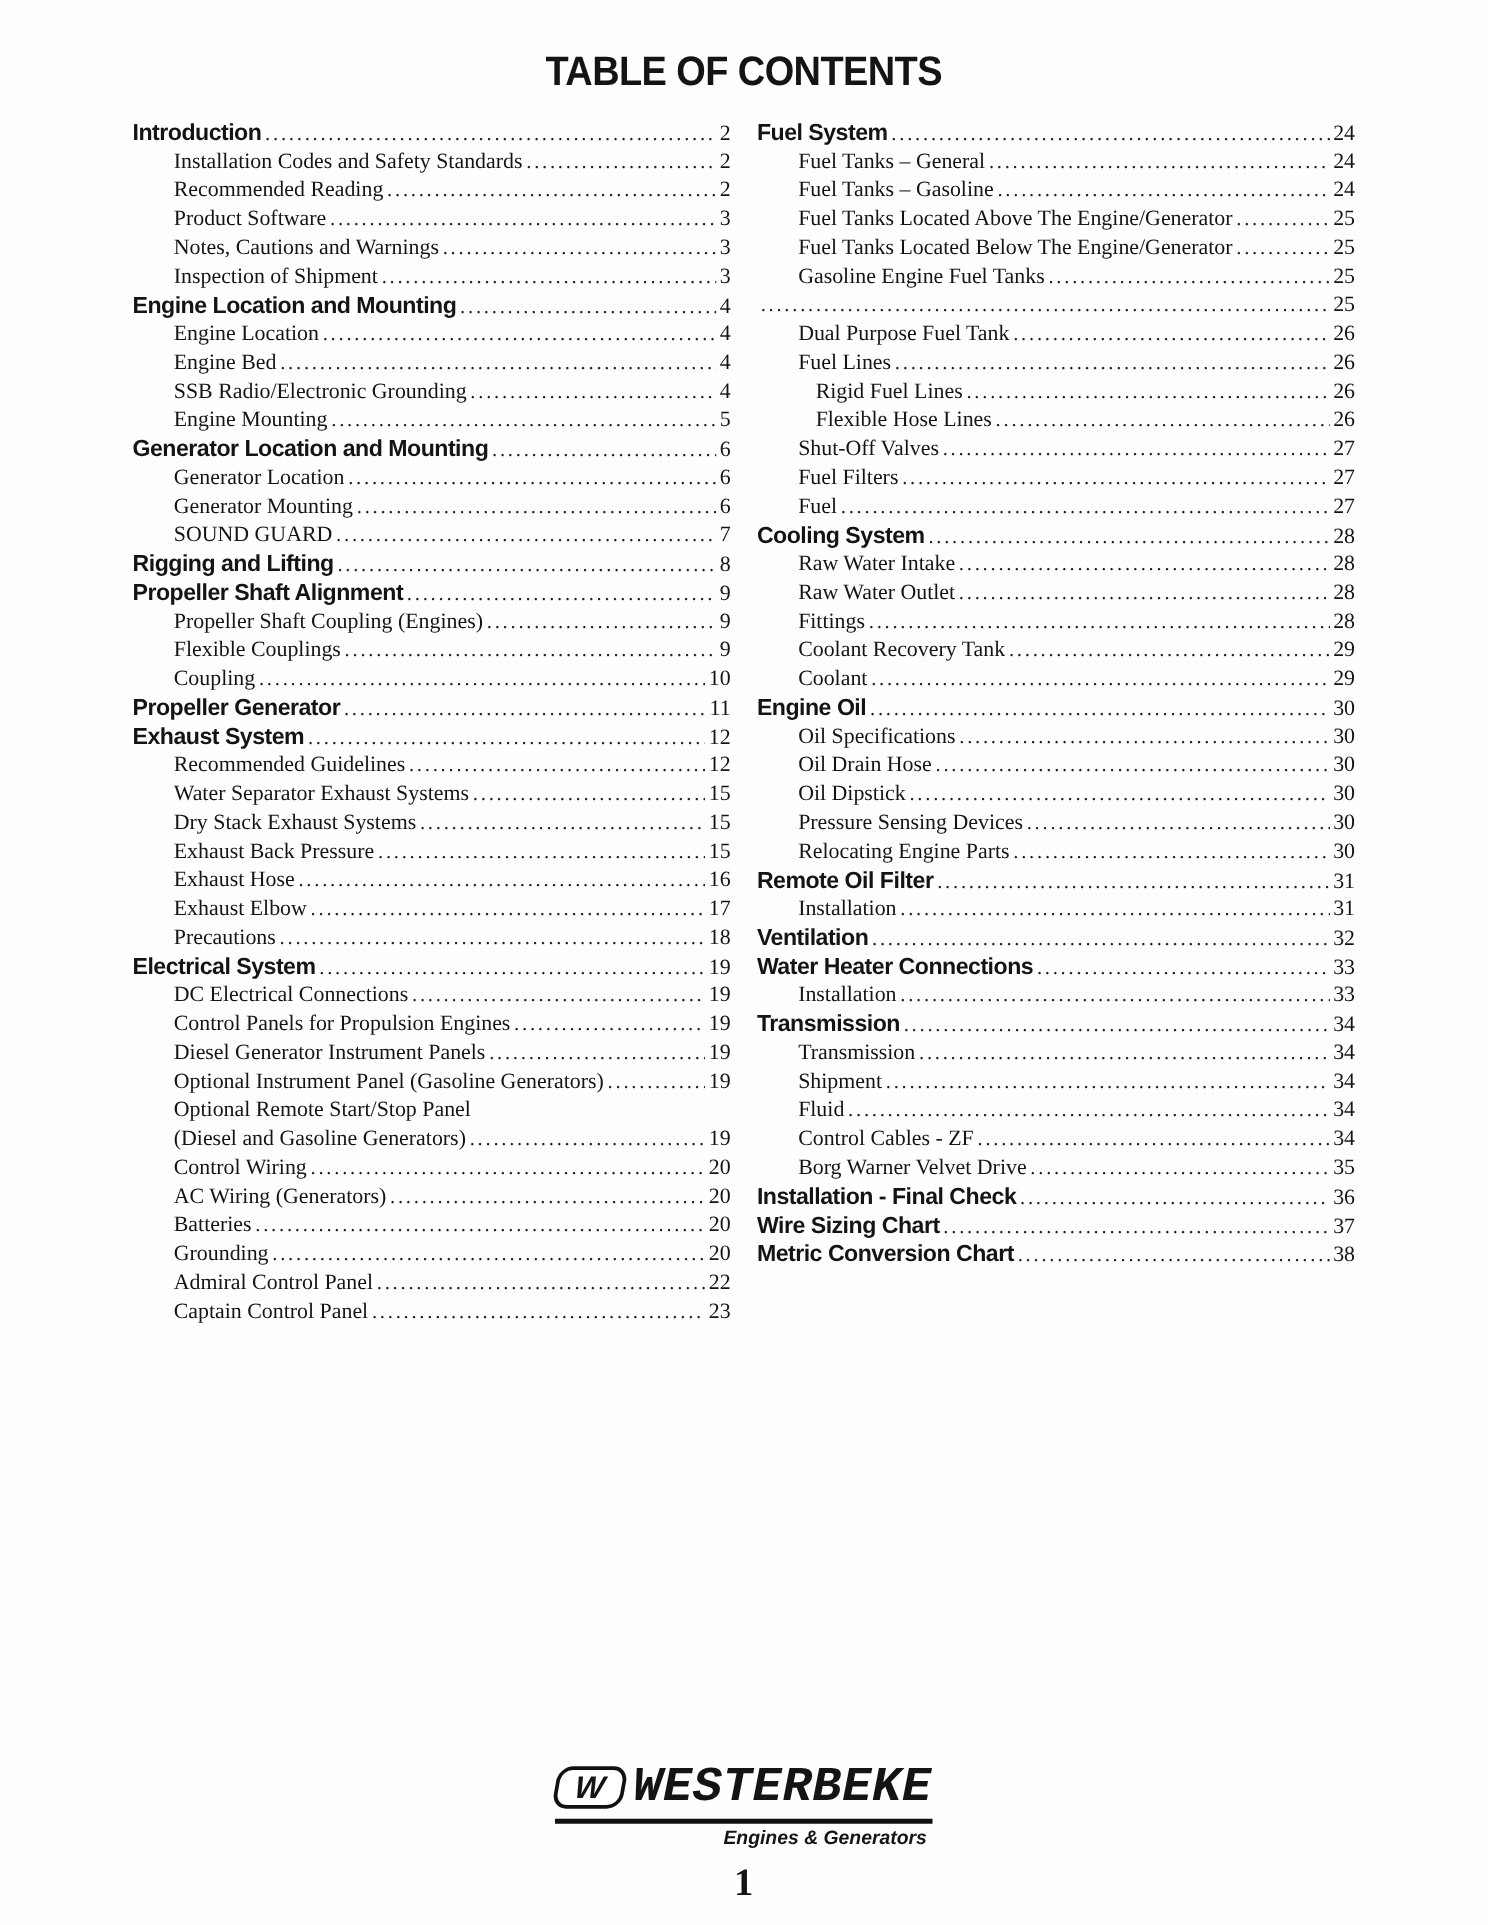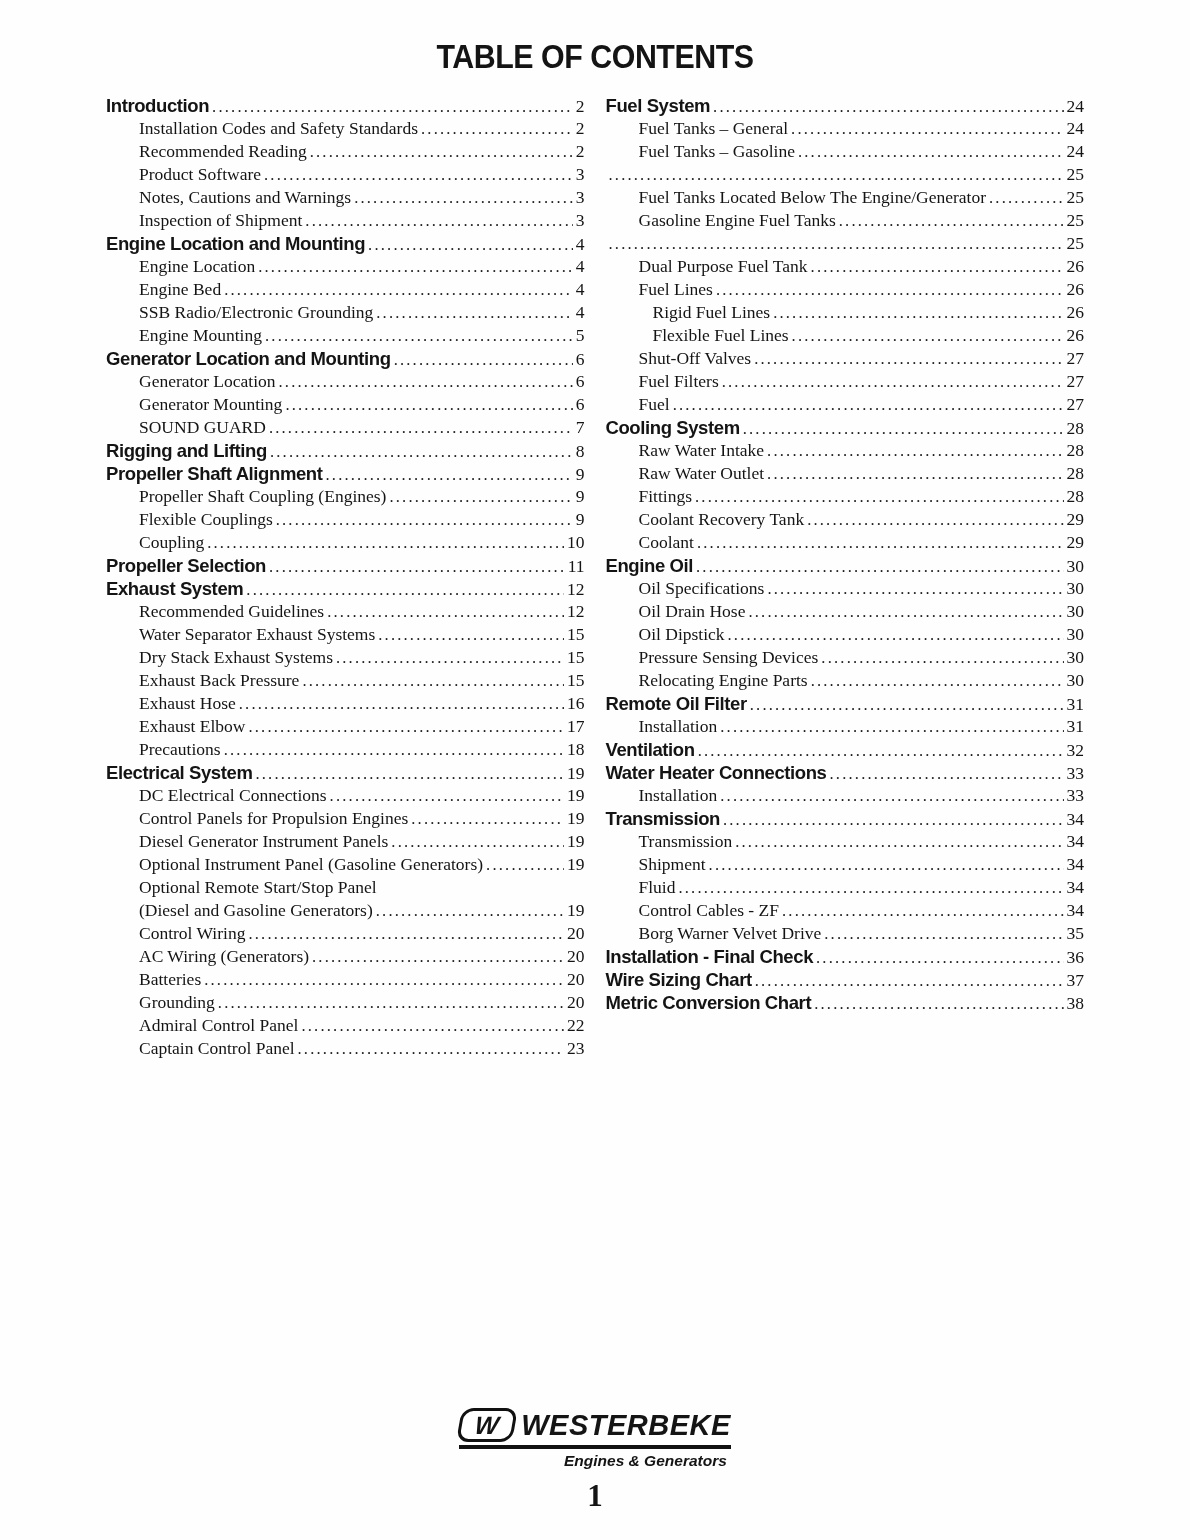--- a/index.html
+++ b/index.html
@@ -87,23 +87,23 @@
     box-sizing: border-box;
     background: #fff;
   }
   .logo-mark .w-glyph {
     font-family: "Liberation Sans", sans-serif;
     font-weight: bold; font-style: italic;
     font-size: 25px; line-height: 1;
     transform: skewX(2deg);
   }
   .brand {
-    font-family: Liberation Sans, sans-serif;
+    font-family: Liberation Mono, monospace;
     font-weight: bold; font-style: italic;
-    font-size: 29px;
+    font-size: 39px;
     letter-spacing: 0.5px;
   }
   .tagline {
     font-family: "Liberation Sans", sans-serif;
     font-weight: bold; font-style: italic;
     font-size: 15.5px;
     text-align: right;
     margin-top: 3px;
     padding-right: 4px;
   }
@@ -217,21 +217,21 @@
           <span class="label">Flexible Couplings</span>
           <span class="dots"></span>
           <span class="pg">9</span>
         </div>
         <div class="row lvl1">
           <span class="label">Coupling</span>
           <span class="dots"></span>
           <span class="pg">10</span>
         </div>
         <div class="row lvl0">
-          <span class="label">Propeller Selection</span>
+          <span class="label">Propeller Generator</span>
           <span class="dots"></span>
           <span class="pg">11</span>
         </div>
         <div class="row lvl0">
           <span class="label">Exhaust System</span>
           <span class="dots"></span>
           <span class="pg">12</span>
         </div>
         <div class="row lvl1">
           <span class="label">Recommended Guidelines</span>
@@ -342,20 +342,21 @@
           <span class="label">Fuel Tanks – General</span>
           <span class="dots"></span>
           <span class="pg">24</span>
         </div>
         <div class="row lvl1">
           <span class="label">Fuel Tanks – Gasoline</span>
           <span class="dots"></span>
           <span class="pg">24</span>
         </div>
         <div class="row lvl1">
+          <span class="label">Fuel Tanks Located Above The Engine/Generator</span>
           <span class="dots"></span>
           <span class="pg">25</span>
         </div>
         <div class="row lvl1">
           <span class="label">Fuel Tanks Located Below The Engine/Generator</span>
           <span class="dots"></span>
           <span class="pg">25</span>
         </div>
         <div class="row lvl1">
           <span class="label">Gasoline Engine Fuel Tanks</span>
@@ -375,21 +376,21 @@
           <span class="label">Fuel Lines</span>
           <span class="dots"></span>
           <span class="pg">26</span>
         </div>
         <div class="row lvl2">
           <span class="label">Rigid Fuel Lines</span>
           <span class="dots"></span>
           <span class="pg">26</span>
         </div>
         <div class="row lvl2">
-          <span class="label">Flexible Fuel Lines</span>
+          <span class="label">Flexible Hose Lines</span>
           <span class="dots"></span>
           <span class="pg">26</span>
         </div>
         <div class="row lvl1">
           <span class="label">Shut-Off Valves</span>
           <span class="dots"></span>
           <span class="pg">27</span>
         </div>
         <div class="row lvl1">
           <span class="label">Fuel Filters</span>

